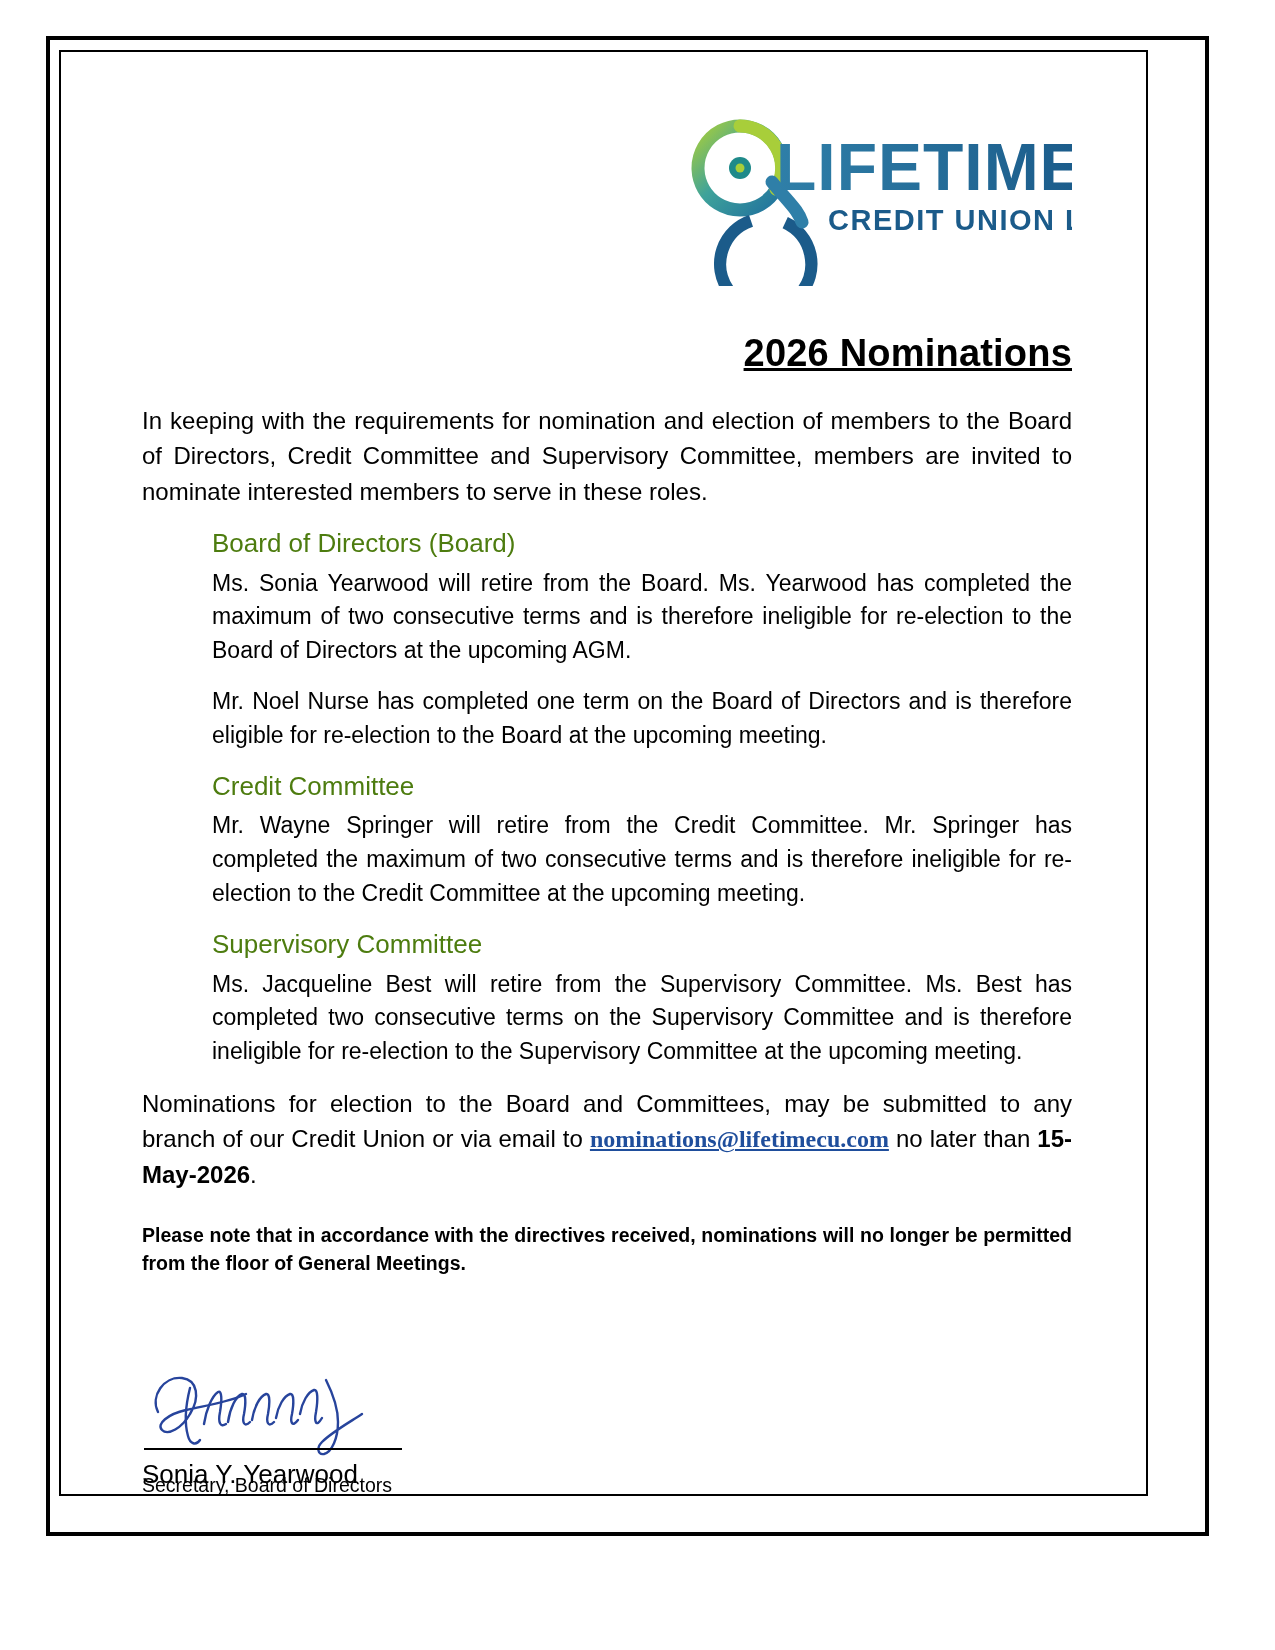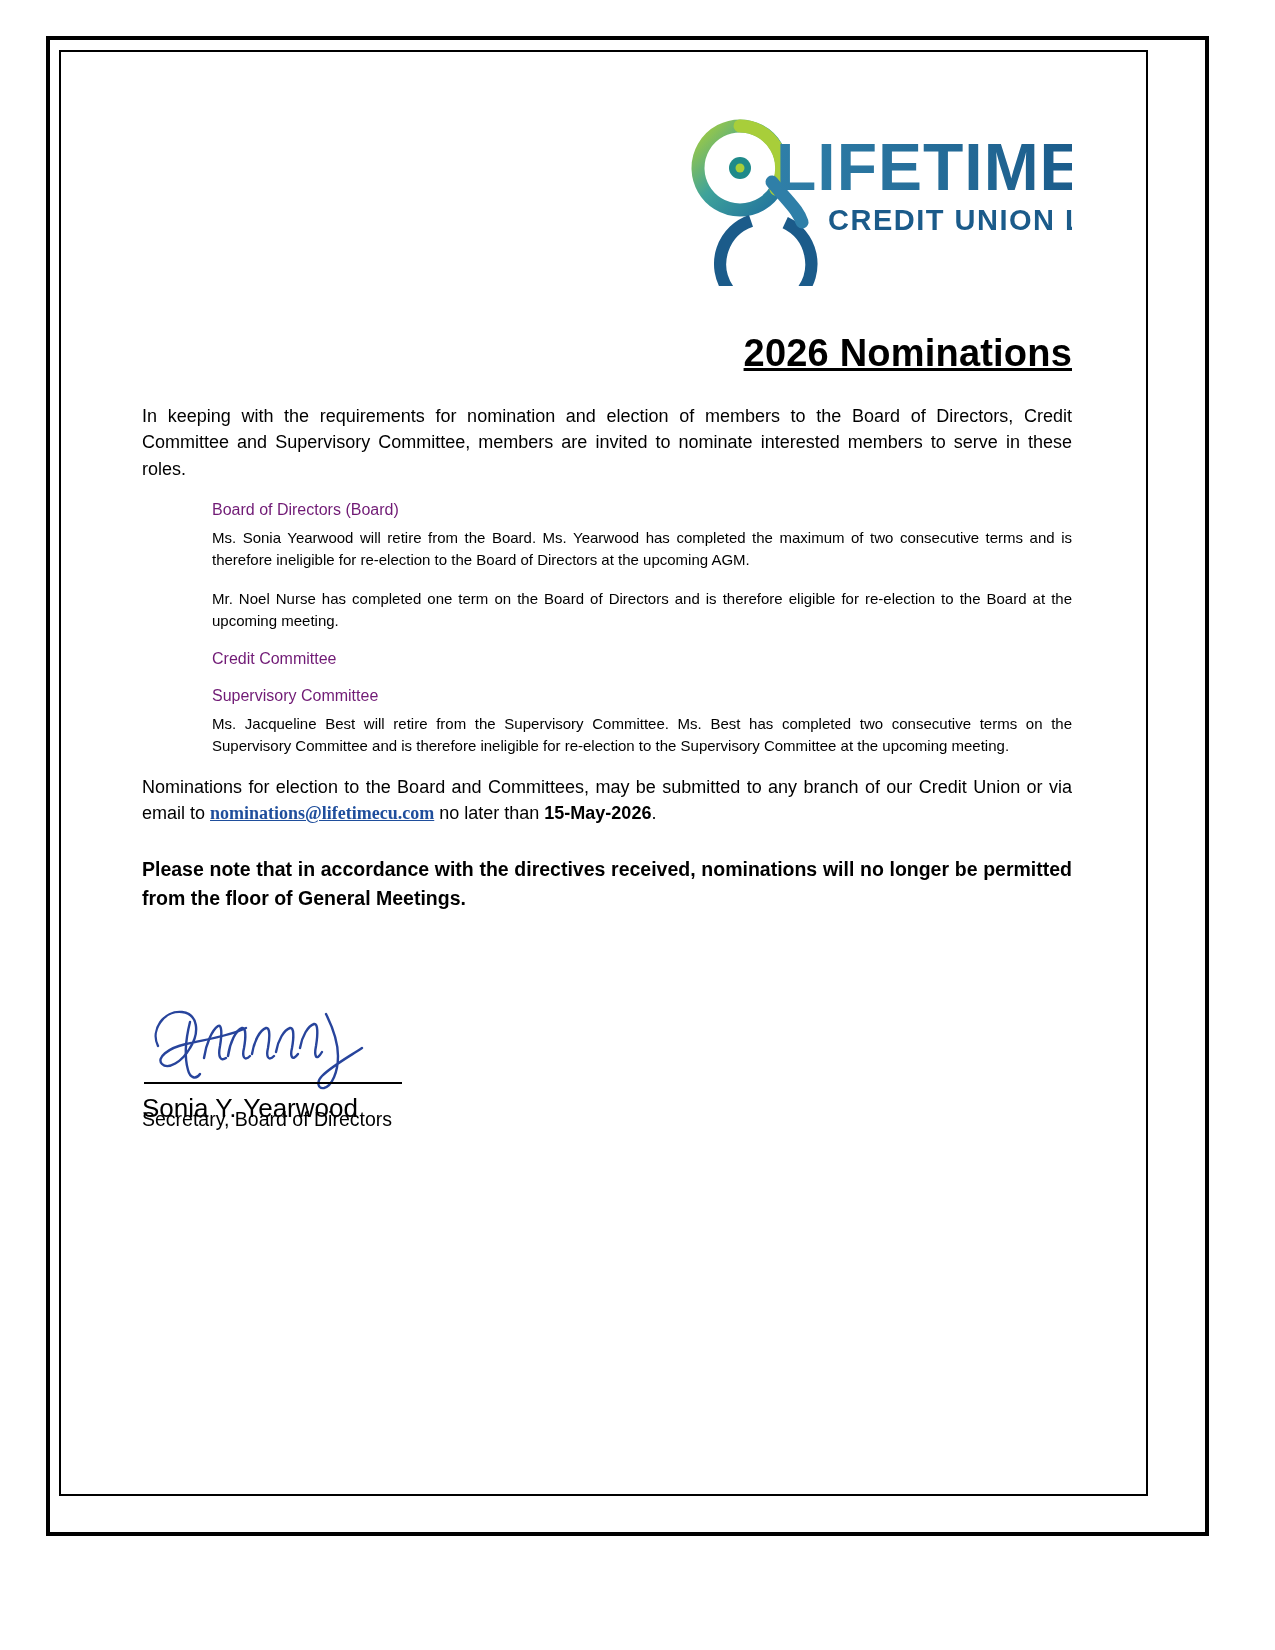--- a/index.html
+++ b/index.html
@@ -63,38 +63,38 @@
     text-align: right;
     font-size: 38px;
     font-weight: bold;
     text-decoration: underline;
     letter-spacing: 0.2px;
     margin-bottom: 28px;
   }
 
   
   p.body-par {
-    font-size: 18px;
+    font-size: 24px;
     line-height: 1.47;
     text-align: justify;
     margin: 0 0 18px 0;
   }
 
   .indent-block {
     margin-left: 70px;
     margin-right: 0;
   }
   .section-head {
-    color: #701a75;
-    font-size: 16px;
+    color: #4d7c0f;
+    font-size: 26px;
     margin: 16px 0 2px 0;
     line-height: 1.3;
   }
   .indent-block p.body-par {
-    font-size: 15px;
+    font-size: 23px;
     line-height: 1.47;
     text-align: justify;
     margin: 6px 0 17px 0;
   }
 
   a.email-link {
     color: #1f4e9c;
     font-weight: bold;
     text-decoration: underline;
     font-family: Liberation Serif, serif;
@@ -188,20 +188,21 @@
 
   <p class="body-par">In keeping with the requirements for nomination and election of members to the Board of Directors, Credit Committee and Supervisory Committee, members are invited to nominate interested members to serve in these roles.</p>
 
   <div class="indent-block">
 
     <div class="section-head">Board of Directors (Board)</div>
     <p class="body-par">Ms. Sonia Yearwood will retire from the Board.  Ms. Yearwood has completed the maximum of two consecutive terms and is therefore ineligible for re-election to the Board of Directors at the upcoming AGM.</p>
     <p class="body-par">Mr. Noel Nurse has completed one term on the Board of Directors and is therefore eligible for re-election to the Board at the upcoming meeting.</p>
 
     <div class="section-head">Credit Committee</div>
+    <p class="body-par">Mr. Wayne Springer will retire from the Credit Committee. Mr. Springer has completed the maximum of two consecutive terms and is therefore ineligible for re-election to the Credit Committee at the upcoming meeting.</p>
 
     <div class="section-head">Supervisory Committee</div>
     <p class="body-par">Ms. Jacqueline Best will retire from the Supervisory Committee. Ms. Best has completed two consecutive terms on the Supervisory Committee and is therefore ineligible for re-election to the Supervisory Committee at the upcoming meeting.</p>
 
   </div>
 
   <p class="body-par"><span>Nominations for election to the Board and Committees, may be submitted to any branch of our Credit Union or via email to </span><a class="email-link" href="#">nominations@lifetimecu.com</a><span> no later than </span><span class="bold">15-May-2026</span><span>.</span></p>
 
   <p class="note-par">Please note that in accordance with the directives received, nominations will no longer be permitted from the floor of General Meetings.</p>
 

